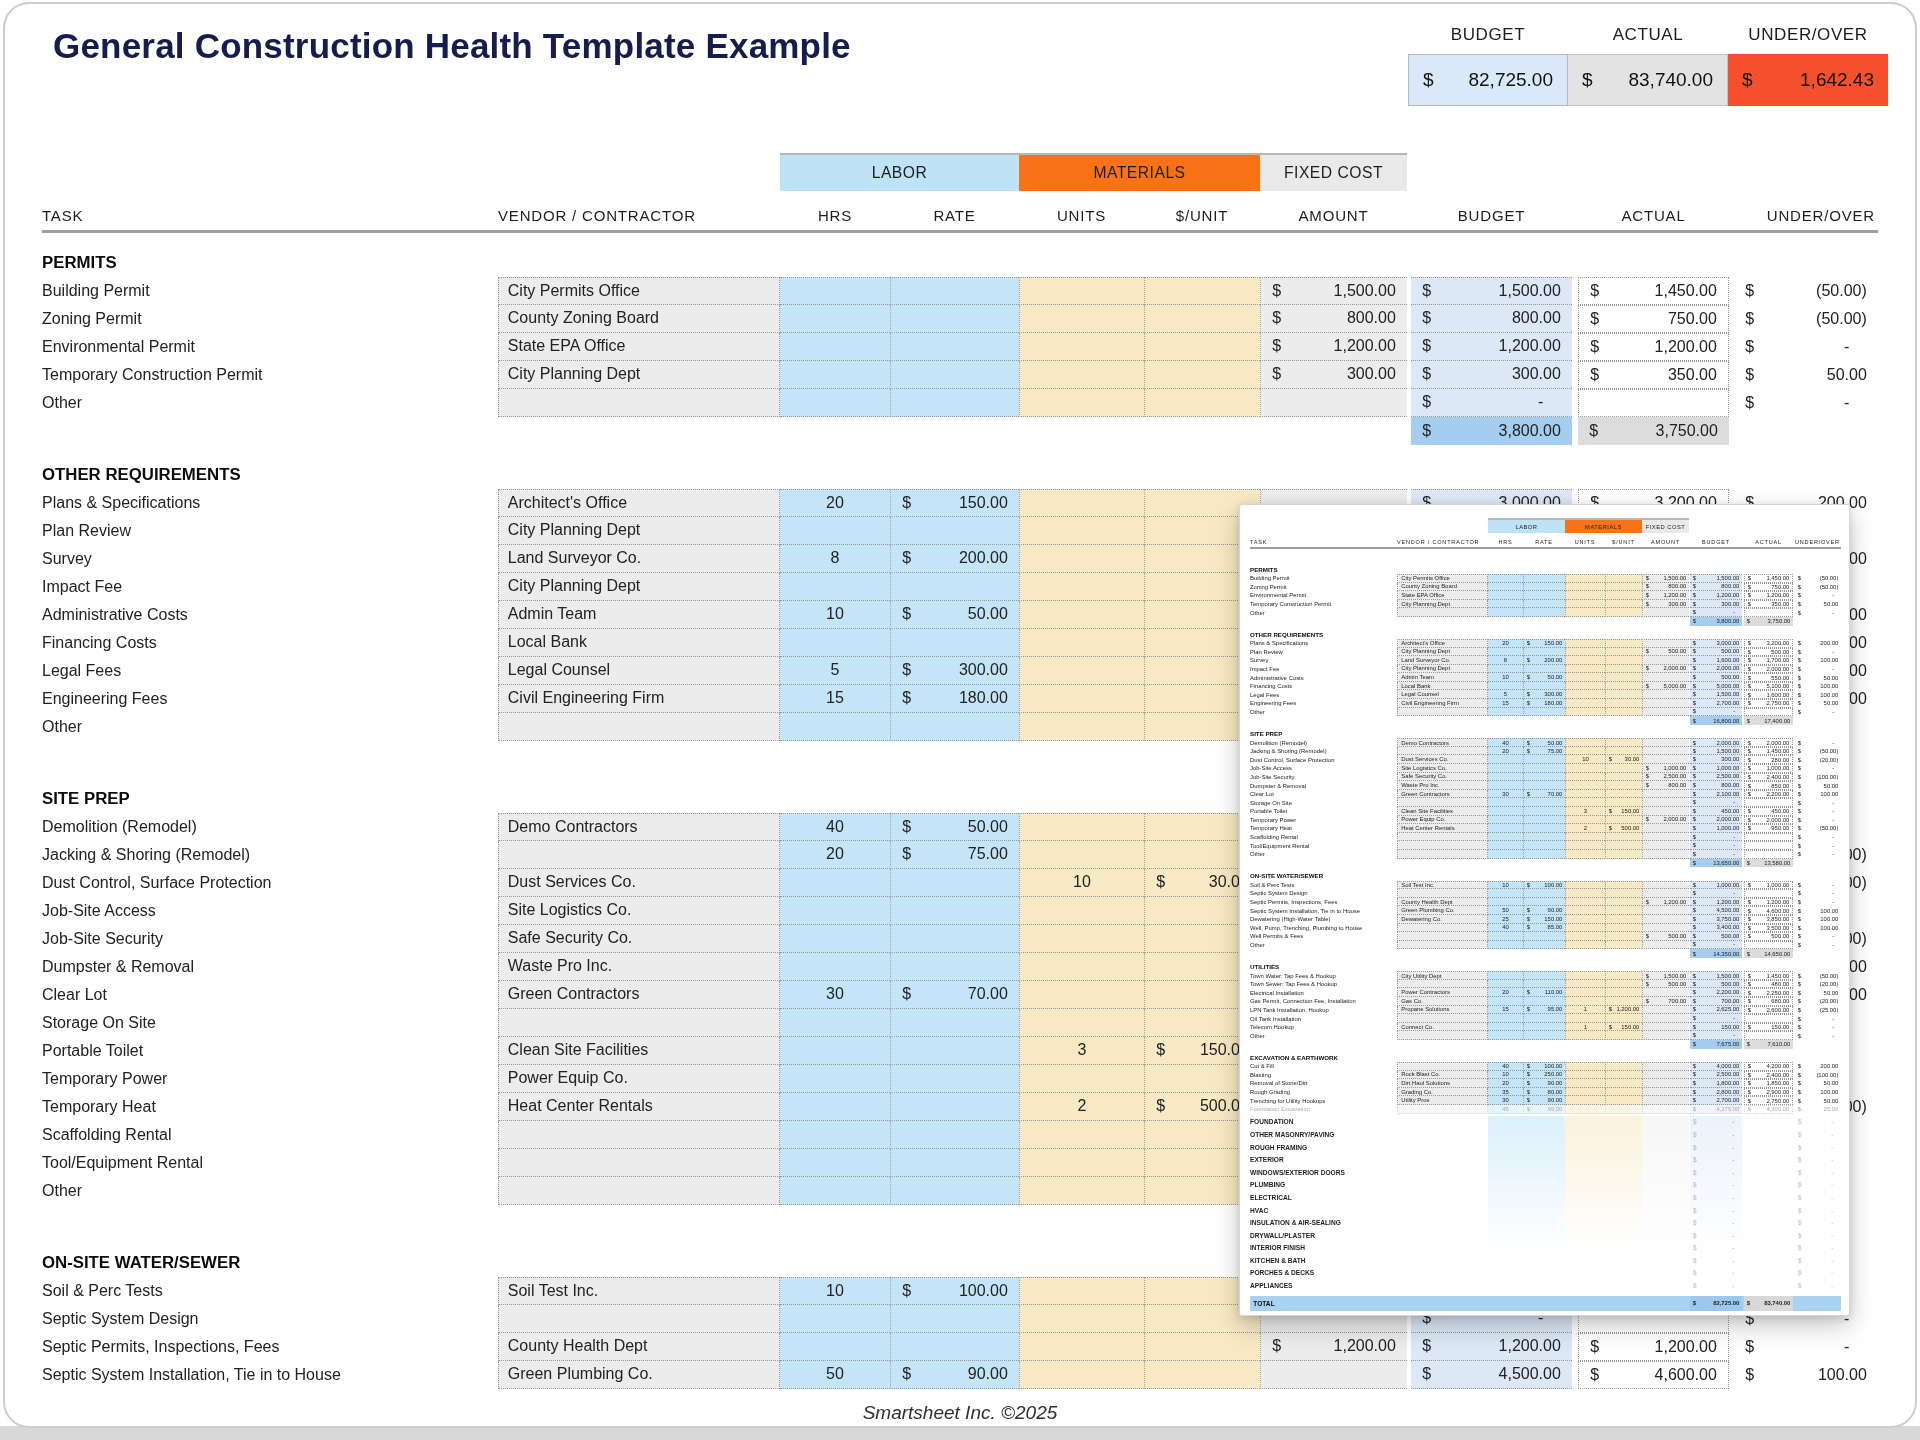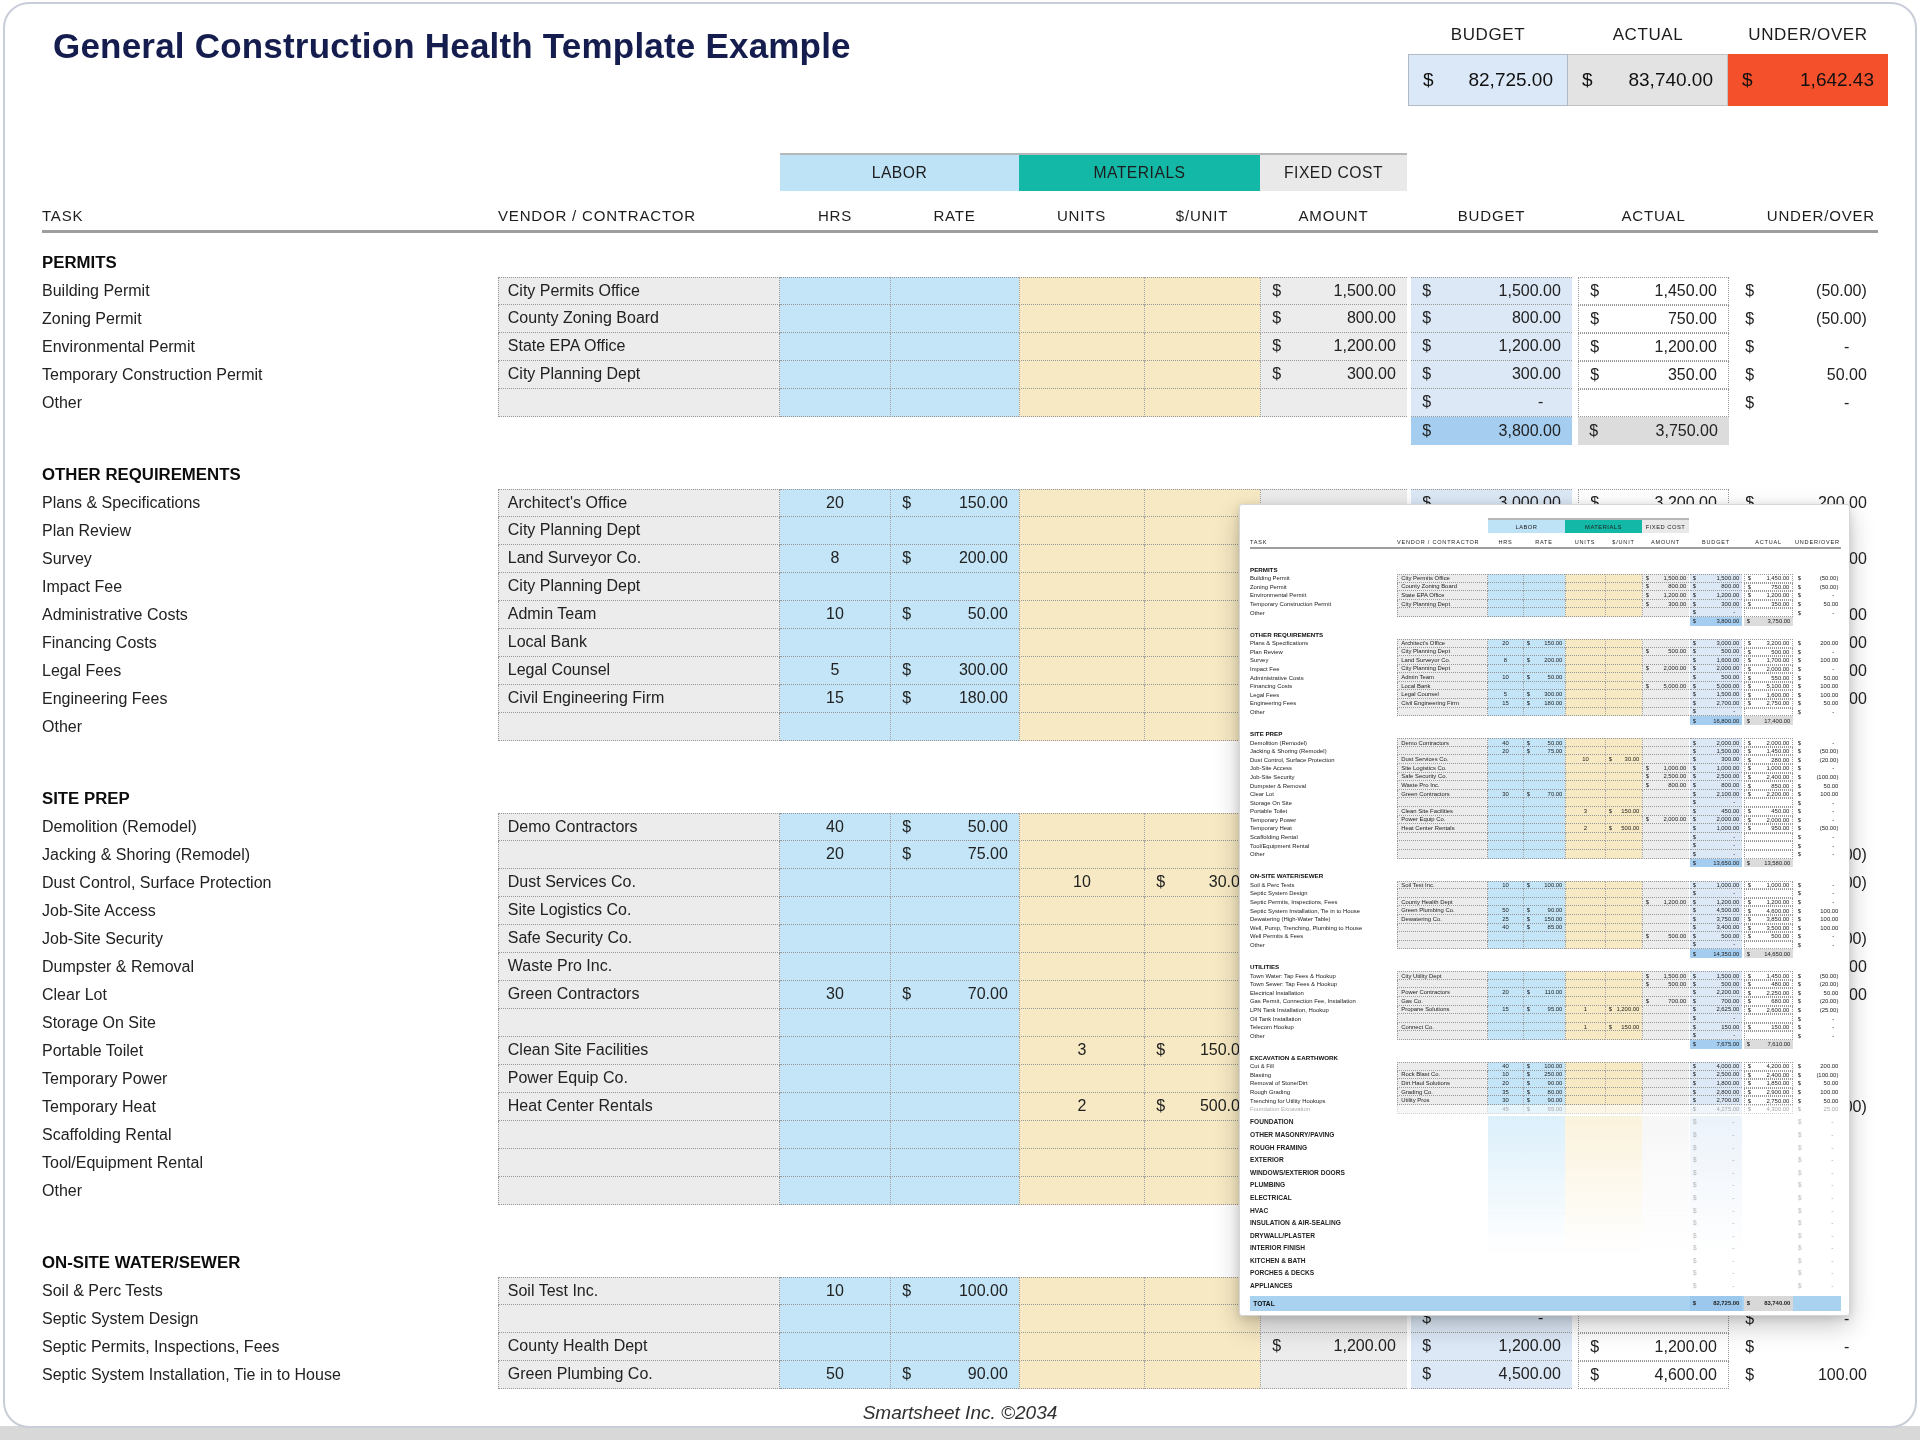--- a/index.html
+++ b/index.html
@@ -40,21 +40,21 @@
   .bud{background:#dce8f6;}
   .act{background:#fff;border:1px dotted #979797;}
   .subB{background:#a4cdef;}
   .subA{background:#dcdcdc;}
   .db{border-bottom:1px dotted #979797;}
   .sepL{border-left:1px dotted #a5a5a5;}
   .first .db,.first.act{border-top:1px dotted #979797;}
   .vendor{padding-left:.55em;border-left:1px dotted #979797;border-right:1px dotted #979797;}
   .taskc{padding-right:.5em;}
   .bandB{background:#bee2f6;}
-  .bandT{background:#14b8a6;}
+  .bandT{background:#f97316;}
   .bandG{background:#e9e9e9;}
   .band .c{justify-content:center;font-size:.98em;letter-spacing:.5px;color:#1d1d1d;
     border-top:2px solid #b7b7b7;height:100%;}
   .subhead .c{font-size:.94em;letter-spacing:.8px;color:#1d1d1d;}
   .subhead .right{justify-content:flex-end;padding-right:.2em;}
   .thick{height:3px;background:#9e9e9e;margin-bottom:6px;}
   .mini-sheet .thick{height:1.5px;margin-bottom:3px;}
   .shead{height:var(--hh);display:flex;align-items:center;font-weight:bold;font-size:1.05em;color:#0c0c0c;}
   .section{margin-top:var(--sg);}
   .section.nogap{margin-top:16px;}
@@ -2637,14 +2637,14 @@
             <span class="val">82,725.00</span>
           </span>
           <span class="c money ta" style="grid-column: 11;">
             <span class="cur">$</span>
             <span class="val">83,740.00</span>
           </span>
         </div>
       </div>
   </div>
 
-  <div class="footer">Smartsheet Inc. ©2034</div>
+  <div class="footer">Smartsheet Inc. ©2025</div>
 </div>
 
 </body></html>

